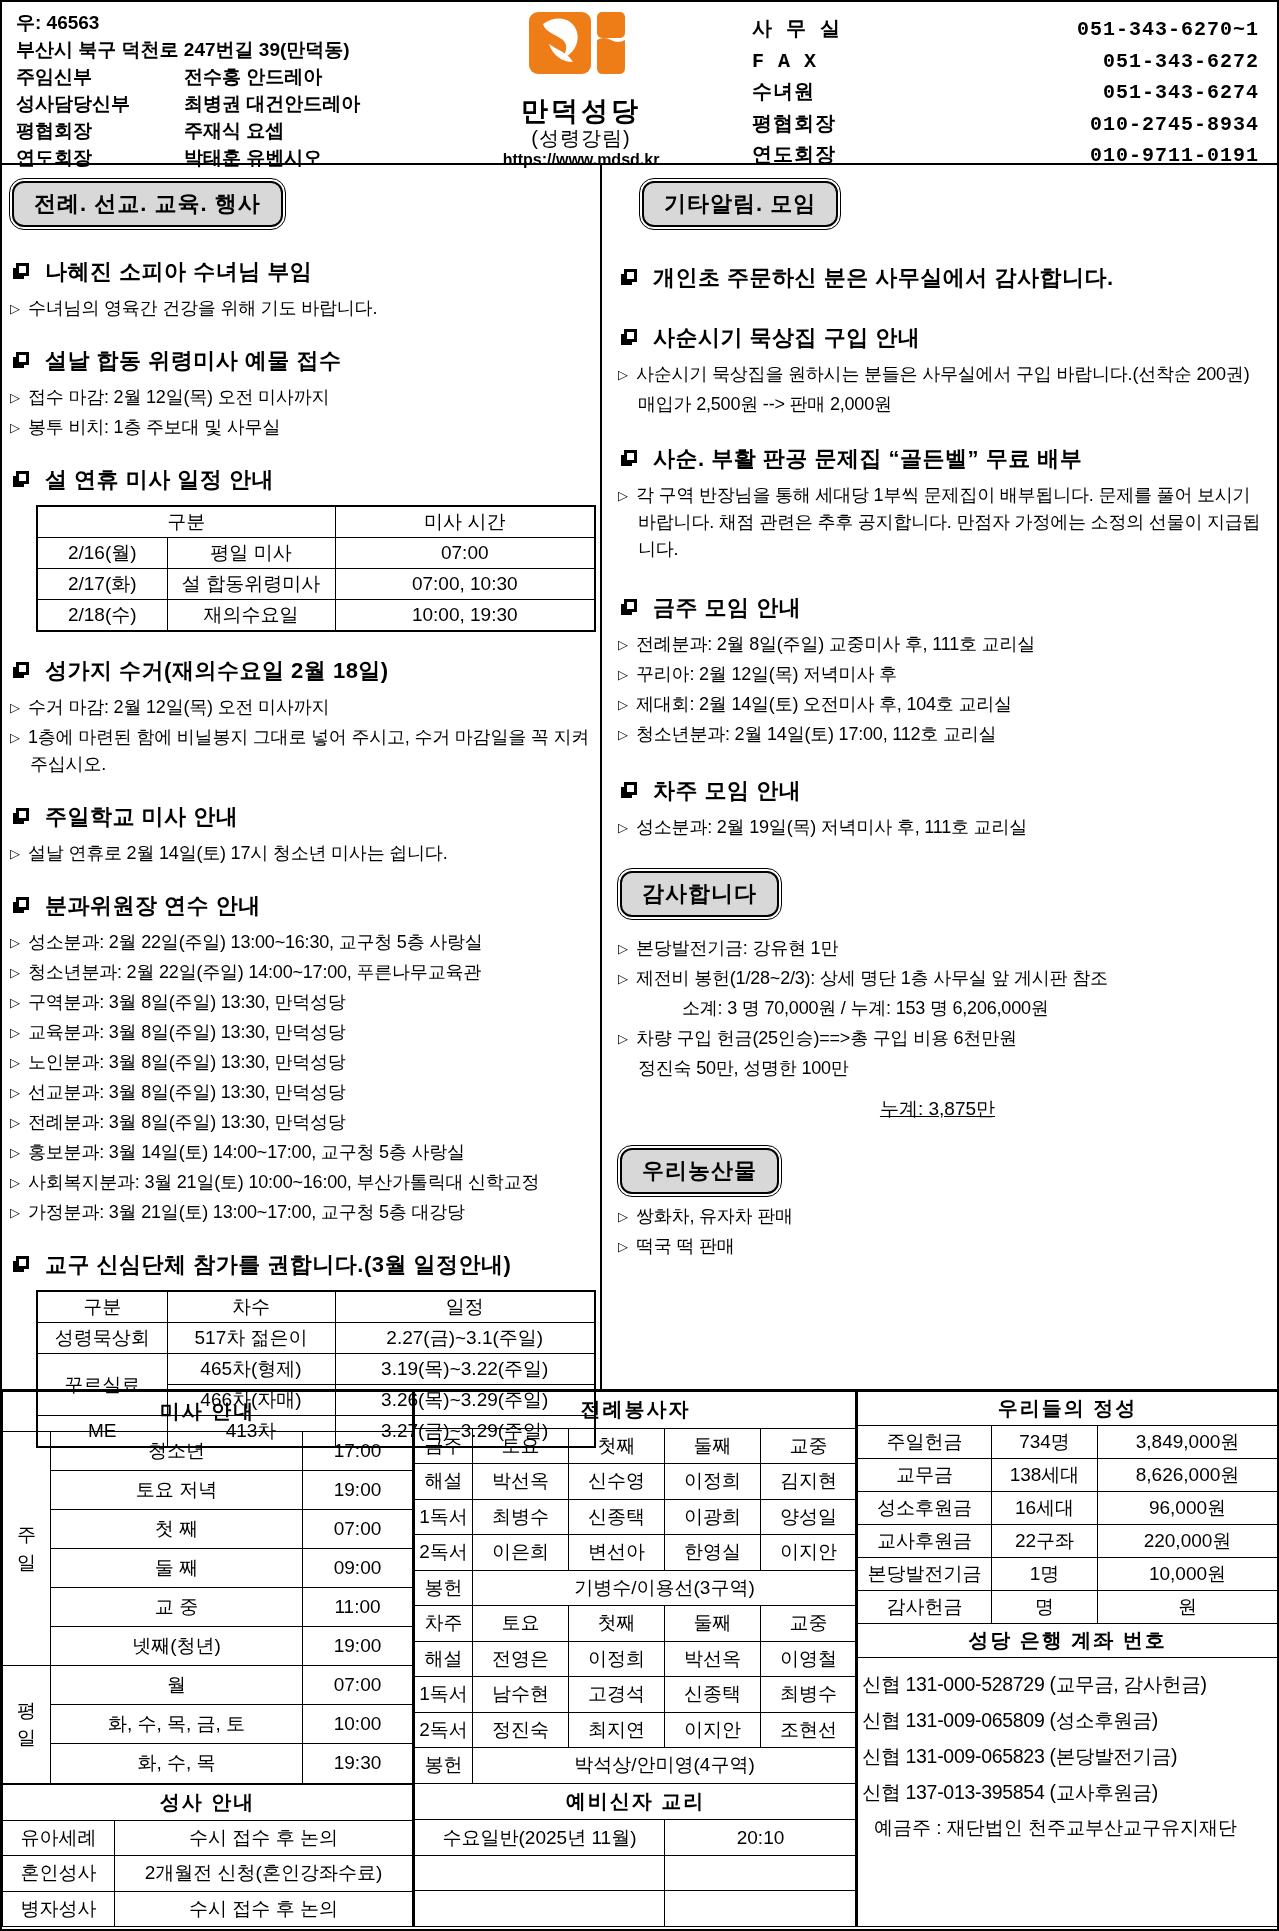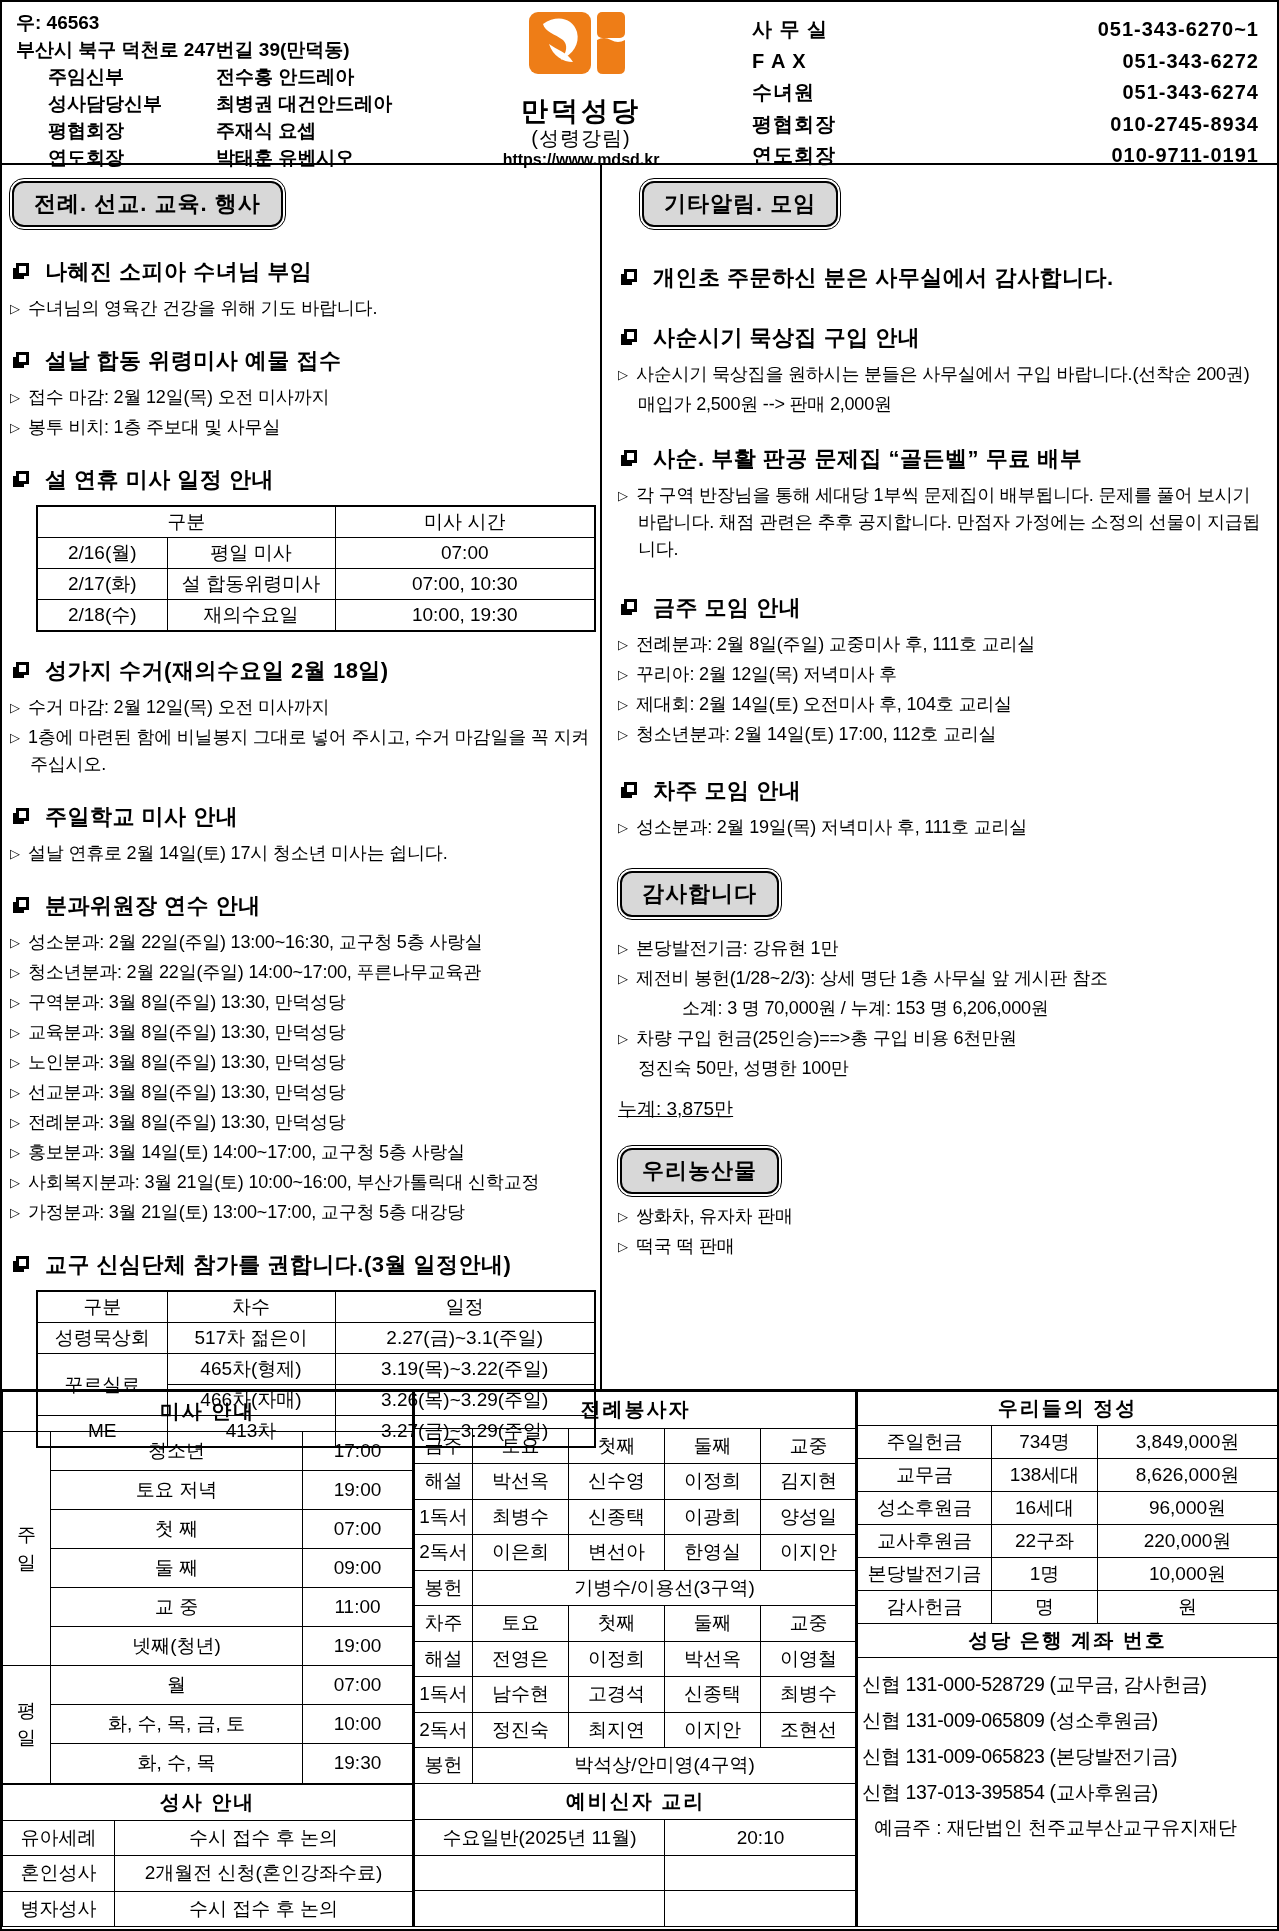--- a/index.html
+++ b/index.html
@@ -6,46 +6,46 @@
   * { box-sizing:border-box; }
   .page {
     width:1279px; height:1931px; margin:0 auto; background:#fff; color:#000;
     border:2px solid #000; font-family:"Liberation Sans","DejaVu Sans",sans-serif;
     overflow:hidden; position:relative;
   }
   
   .hdr { height:163px; border-bottom:2px solid #000; display:flex; padding:8px 12px 19px 14px; }
   .hdr-left { width:440px; font-size:19px; font-weight:bold; line-height:1.42; }
   .role { display:flex; }
-  .role .rl { width:168px;margin-left:32px; }
+  .role .rl { width:168px; }
   .hdr-center { width:250px; text-align:center; line-height:1.15; }
   .hdr-center svg { display:block; margin:0 auto; }
   .church-name { font-size:27px; font-weight:bold; letter-spacing:3px; margin-top:2px; }
   .church-sub { font-size:20px; letter-spacing:1px; }
   .church-url { font-size:16px; font-weight:bold; margin-top:1px; }
   .hdr-right { flex:1; padding:4px 6px 0 46px; }
-  .contact { display:flex; justify-content:space-between; font-size:20px; font-weight:bold; line-height:1.58; }
+  .contact { display:flex; justify-content:space-between; font-size:20px; font-weight:bold; line-height:1.58;font-family:Liberation Mono, monospace; }
   .contact .cl { letter-spacing:1px; }
   .contact .cv { letter-spacing:1px; }
   
   .main { display:flex; height:1224px; }
   .col-l { width:600px; border-right:2px solid #000; padding:12px 8px 0 8px; }
   .col-r { flex:1; padding:12px 16px 0 16px; }
   .pill {
     display:inline-block; background:#d8d8d8; border:2px solid #000; border-radius:12px;
     outline:1px solid #000; outline-offset:2px;
     font-size:22px; font-weight:bold; padding:6px 20px; letter-spacing:1px; margin:4px 0 6px 2px;
   }
   .n-title { display:flex; align-items:flex-start; font-size:22px; font-weight:bold; margin:24px 0 8px 2px; letter-spacing:0.5px; }
   .sq { flex:none; width:13px; height:13px; border:3px solid #000; box-shadow:-4px 4px 0 -1px #000; margin:6px 16px 0 4px; background:#fff; }
   .sub { font-size:18px; line-height:1.5; padding-left:20px; text-indent:-20px; margin:3px 0; letter-spacing:-0.2px; }
   .sub .tri { display:inline-block; width:18px; text-indent:0; font-size:13px; vertical-align:1px; }
   .sub.cont { text-indent:0; }
   .sub.deep { padding-left:64px; }
-  .total-line { text-align:left; font-size:19px; margin:14px 4px 0 0; }
+  .total-line { text-align:center; font-size:19px; margin:14px 4px 0 0; }
   .total-line span { text-decoration:underline; }
   
   table.doc { border-collapse:collapse; table-layout:fixed; margin:10px 0 4px 26px; width:558px; border:2px solid #000; }
   table.doc th, table.doc td { border:1px solid #000; font-size:19px; font-weight:normal; text-align:center; padding:2px 4px; height:27px; }
   
   .bottom { display:flex; height:538px; border-top:2px solid #000; }
   .bt-left { width:412px; border-right:2px solid #000; display:flex; flex-direction:column; }
   .bt-center { width:443px; border-right:2px solid #000; }
   .bt-right { flex:1; }
   table.grid { border-collapse:collapse; table-layout:fixed; width:100%; height:100%; }

